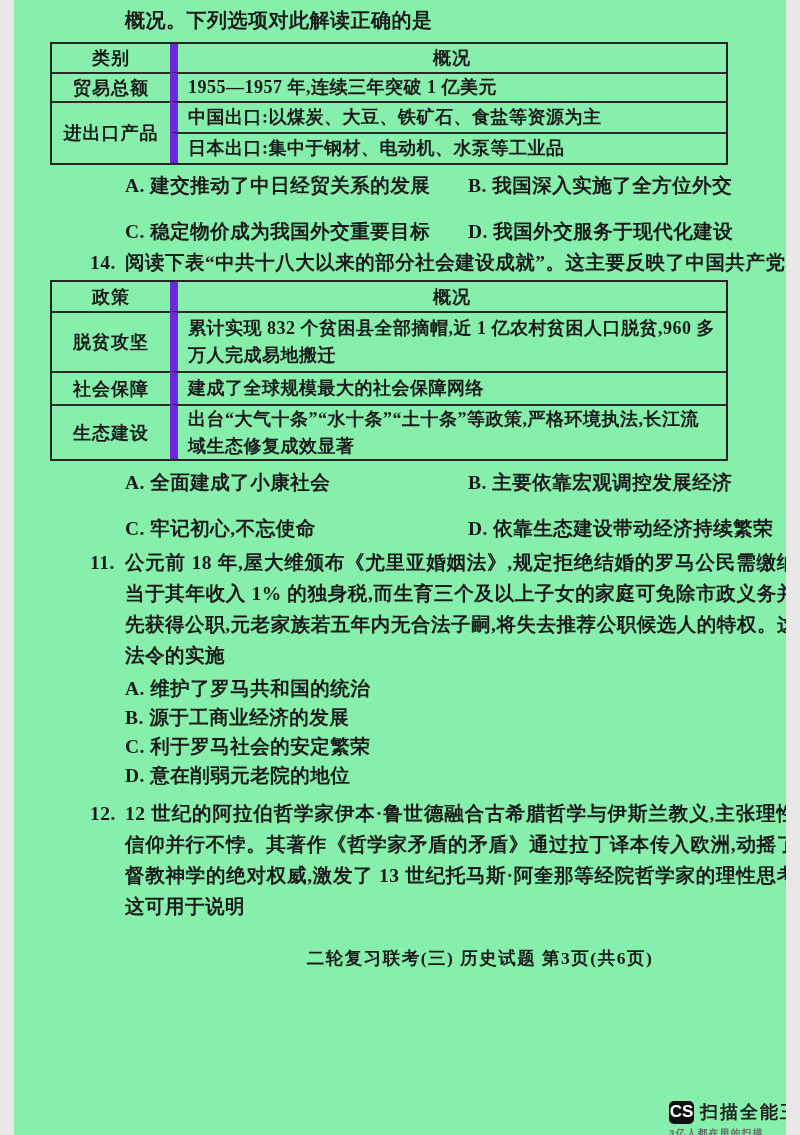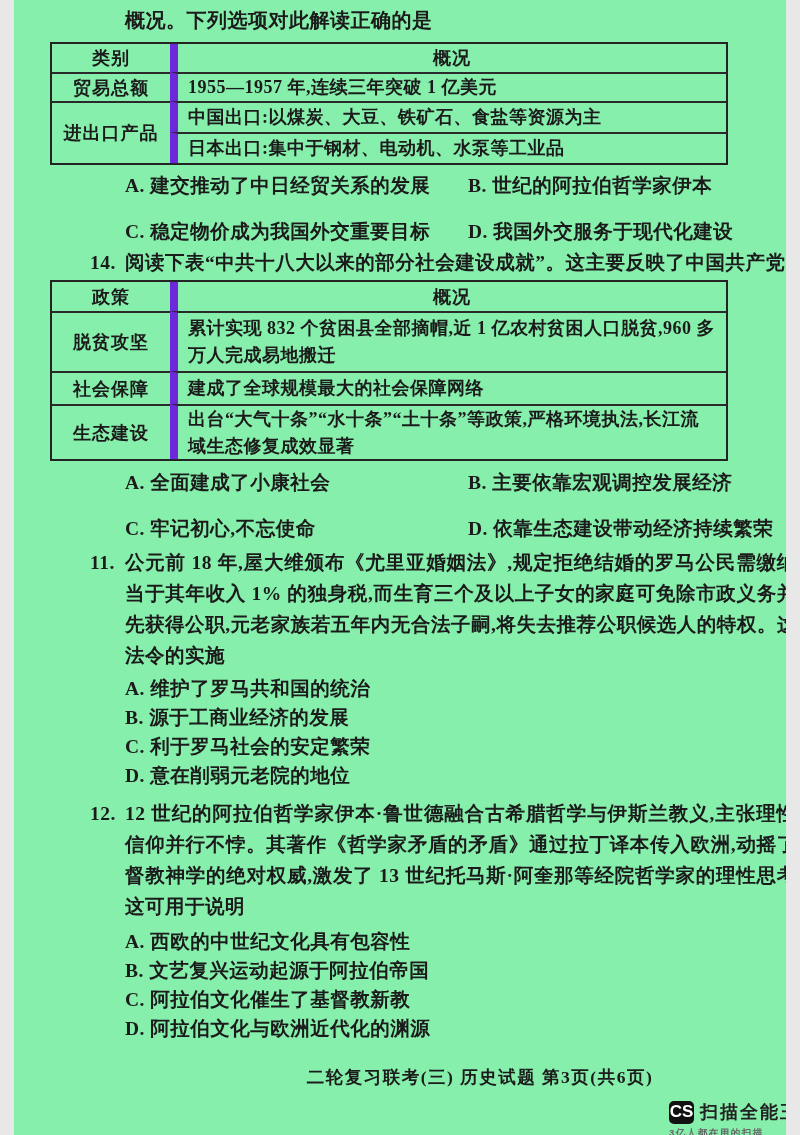--- a/index.html
+++ b/index.html
@@ -94,21 +94,21 @@
     <div class="cell no-t">概况</div>
     <div class="cell no-l">贸易总额</div>
     <div class="cell txt">1955—1957 年,连续三年突破 1 亿美元</div>
     <div class="cell no-l span2">进出口产品</div>
     <div class="cell txt">中国出口:以煤炭、大豆、铁矿石、食盐等资源为主</div>
     <div class="cell txt">日本出口:集中于钢材、电动机、水泵等工业品</div>
   </div>
 
   <div class="opt-grid mt9">
     <div class="opt">A. 建交推动了中日经贸关系的发展</div>
-    <div class="opt">B. 世纪的阿拉伯哲学家伊本</div>
+    <div class="opt">B. 我国深入实施了全方位外交</div>
     <div class="opt">C. 稳定物价成为我国外交重要目标</div>
     <div class="opt">D. 我国外交服务于现代化建设</div>
   </div>
 
   <div class="stem-line mt6">
     <span class="qnum">14.</span><span>阅读下表“中共十八大以来的部分社会建设成就”。这主要反映了中国共产党</span>
   </div>
 
   <div class="tbl t2">
     <div class="cell no-l no-t">政策</div>
@@ -134,26 +134,20 @@
   <div class="opt-stack mt6">
     <div class="opt">A. 维护了罗马共和国的统治</div>
     <div class="opt">B. 源于工商业经济的发展</div>
     <div class="opt">C. 利于罗马社会的安定繁荣</div>
     <div class="opt">D. 意在削弱元老院的地位</div>
   </div>
 
   <div class="qpara mt10">
     <span class="qnum">12.</span><span>12 世纪的阿拉伯哲学家伊本·鲁世德融合古希腊哲学与伊斯兰教义,主张理性与信仰并行不悖。其著作《哲学家矛盾的矛盾》通过拉丁译本传入欧洲,动摇了基督教神学的绝对权威,激发了 13 世纪托马斯·阿奎那等经院哲学家的理性思考。这可用于说明</span>
   </div>
-  <div class="opt-stack mt8">
-    <div class="opt">A. 西欧的中世纪文化具有包容性</div>
-    <div class="opt">B. 文艺复兴运动起源于阿拉伯帝国</div>
-    <div class="opt">C. 阿拉伯文化催生了基督教新教</div>
-    <div class="opt">D. 阿拉伯文化与欧洲近代化的渊源</div>
-  </div>
 
   <div class="footer">二轮复习联考(三) 历史试题 第3页(共6页)</div>
 
   <div class="watermark">
     <div class="wm-row">
       <div class="wm-badge">CS</div>
       <div class="wm-name">扫描全能王</div>
     </div>
     <div class="wm-slogan">3亿人都在用的扫描</div>
   </div>

